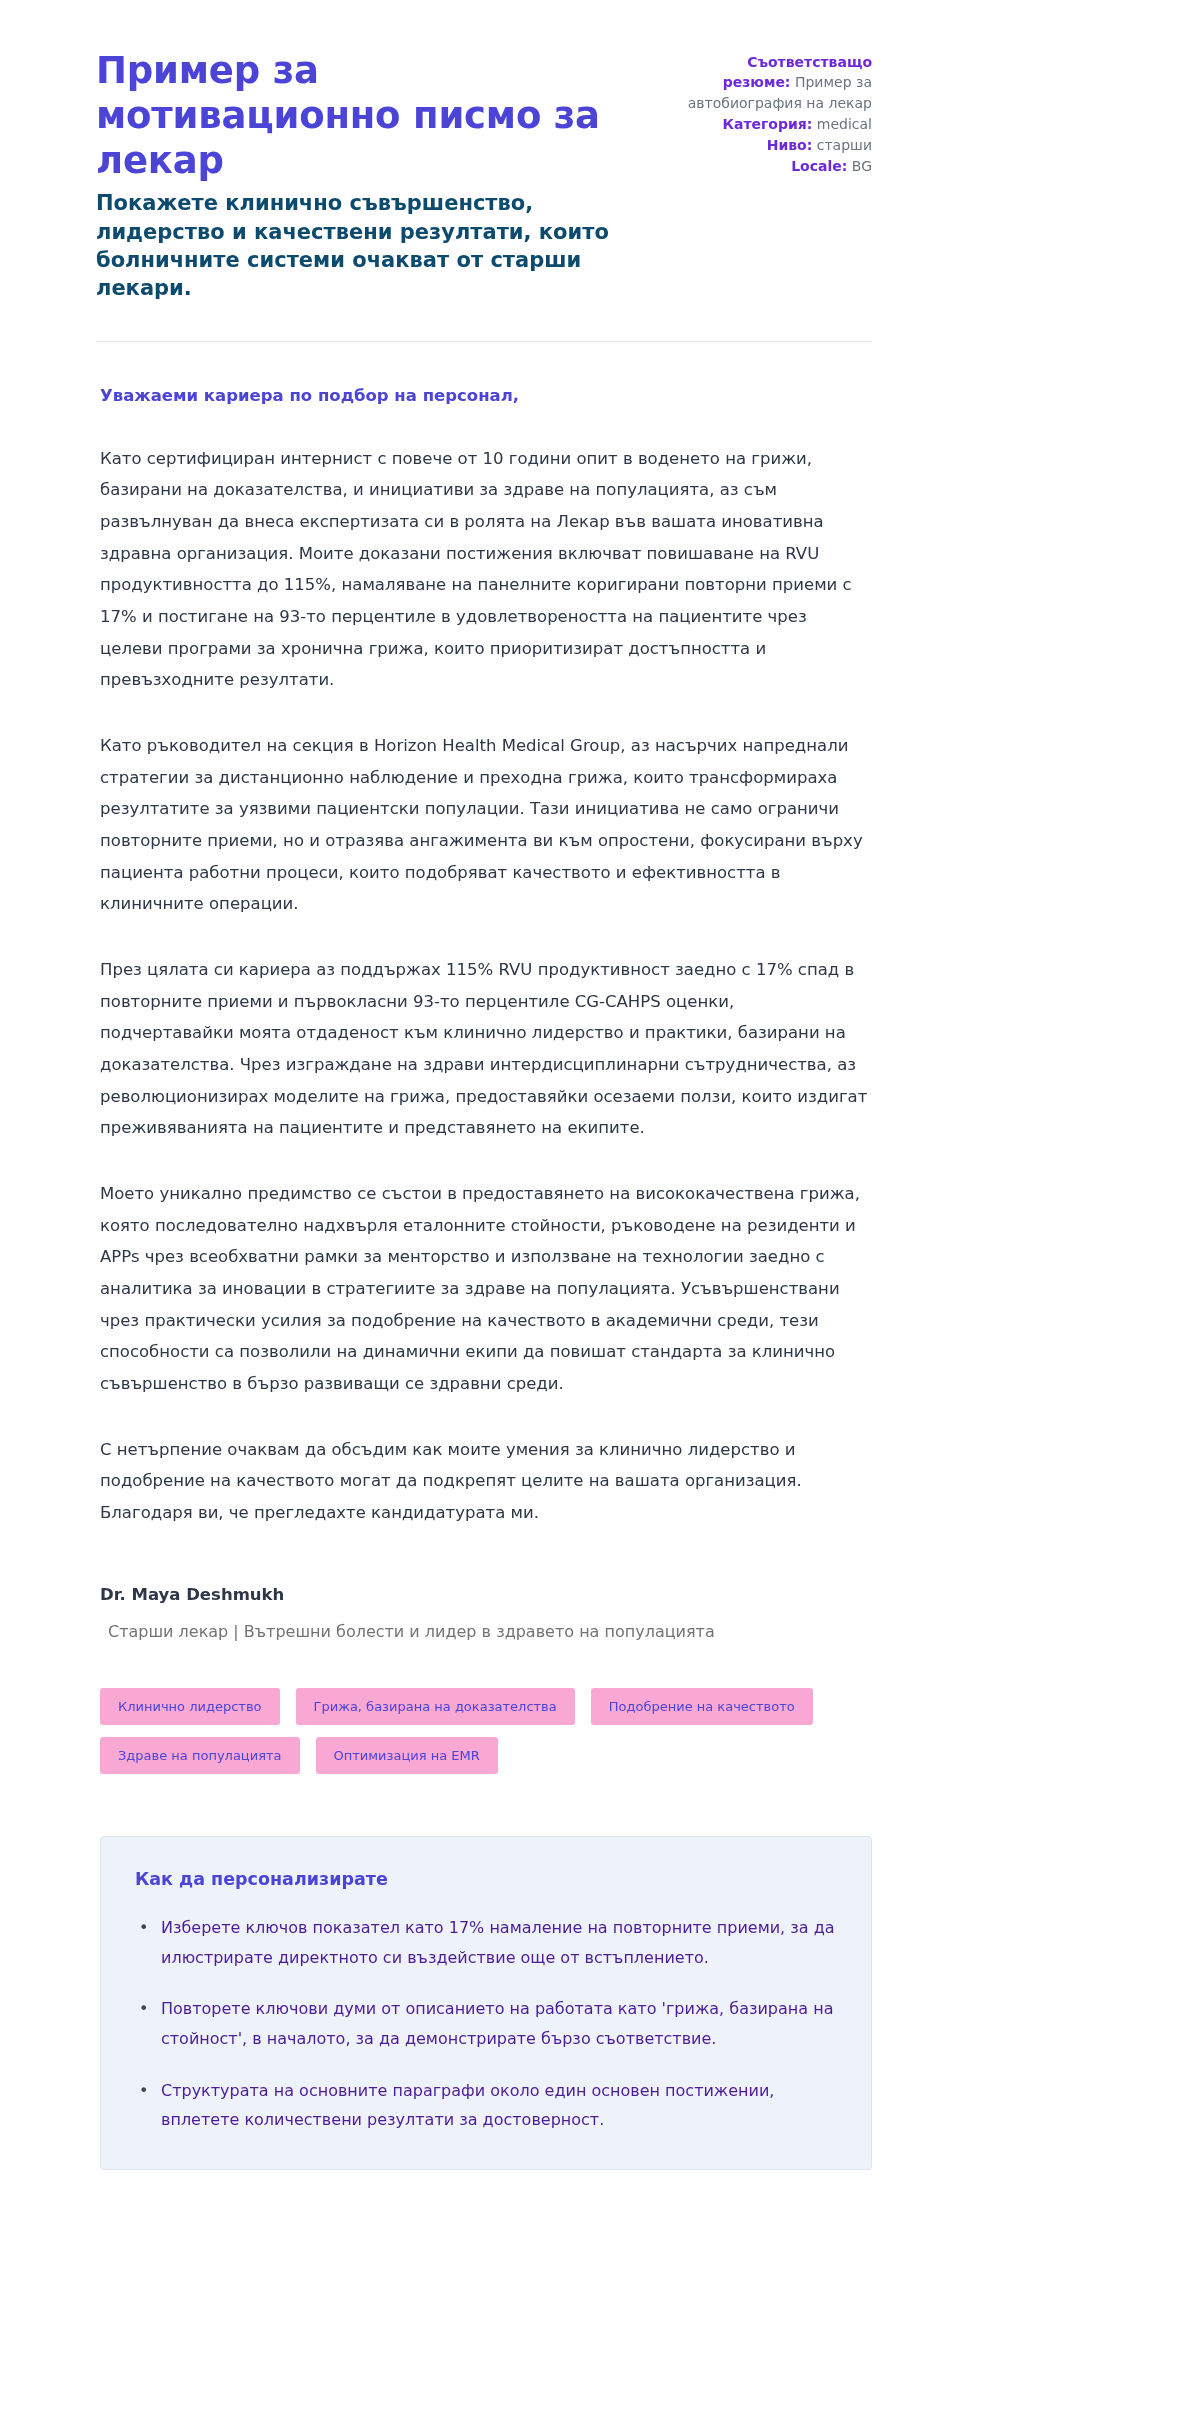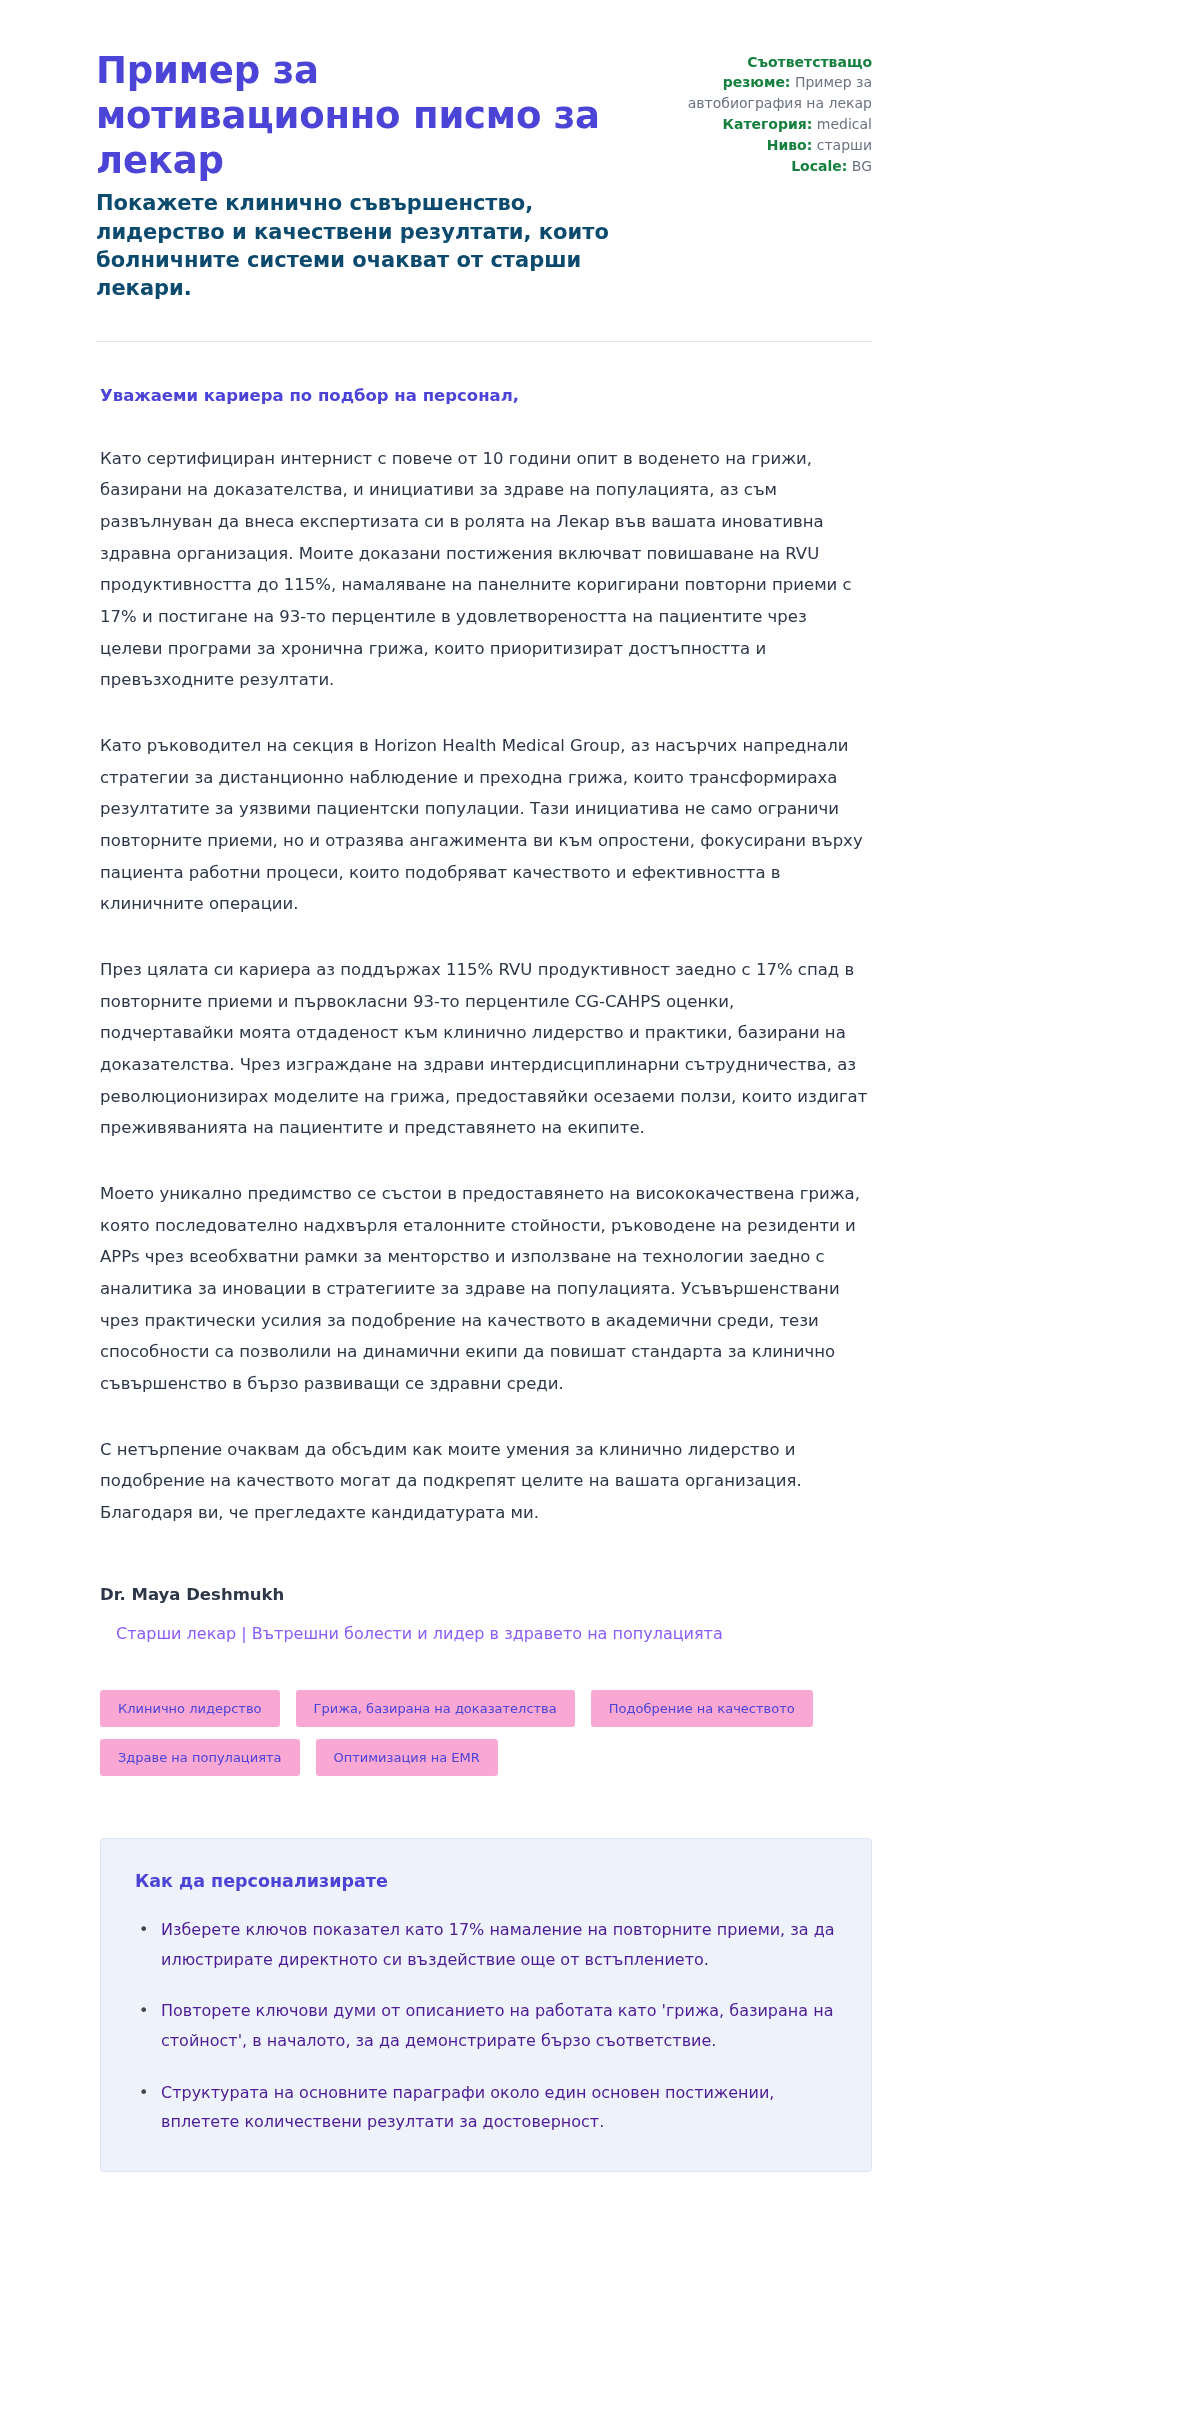--- a/index.html
+++ b/index.html
@@ -53,21 +53,21 @@
     font-size: 14px;
     line-height: 1.45;
     color: #6b7280;
     padding-top: 4px;
   }
   .meta-row {
     margin-bottom: 1px;
   }
   .meta-label {
     font-weight: 700;
-    color: #15803d;
+    color: #6d28d9;
     margin-left: 36px;
   }
   .meta-value {
     color: #6b7280;
   }
 
   .divider {
     border: 0;
     border-top: 1px solid #e2e5ea;
     margin: 38px 0 0 0;
@@ -99,22 +99,22 @@
   }
   .sig-name {
     font-size: 16.5px;
     font-weight: 700;
     color: #2d3748;
     margin: 0 0 14px 0;
     line-height: 1.4;
   }
   .sig-role {
     font-size: 16px;
-    color: #8b5cf6;
-    margin: 16px;
+    color: #737373;
+    margin: 8px;
     line-height: 1.5;
   }
 
   
   .tags {
     margin-top: 44px;
     padding-left: 4px;
     display: flex;
     flex-wrap: wrap;
     gap: 12px 16px;

